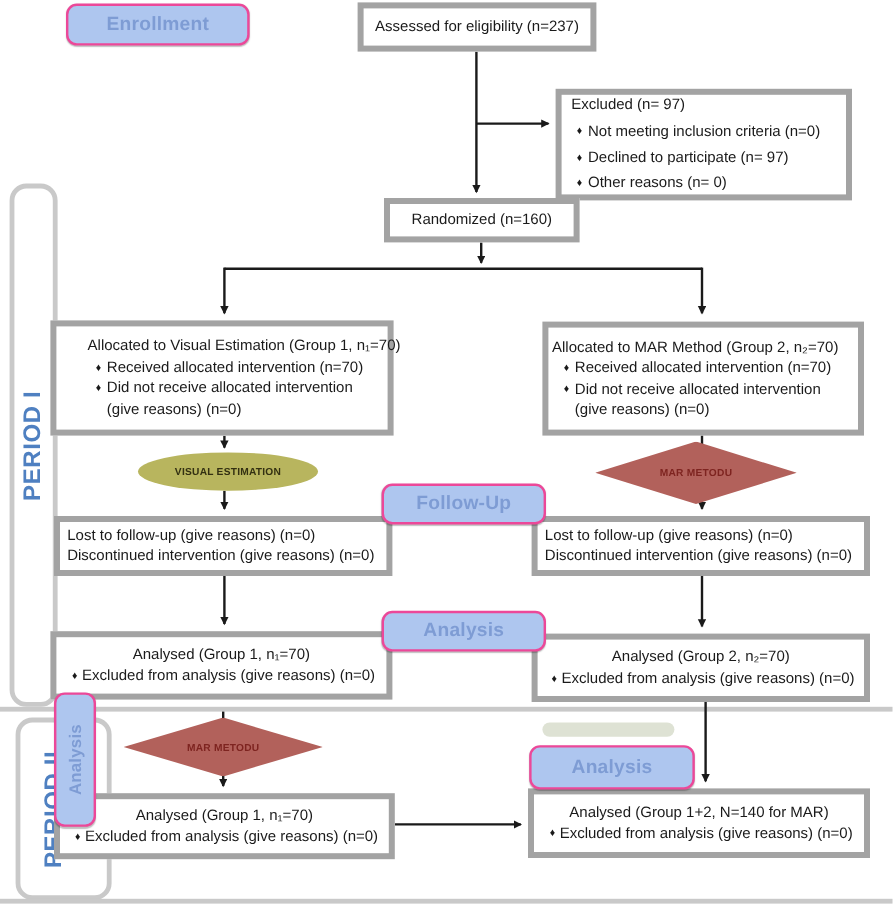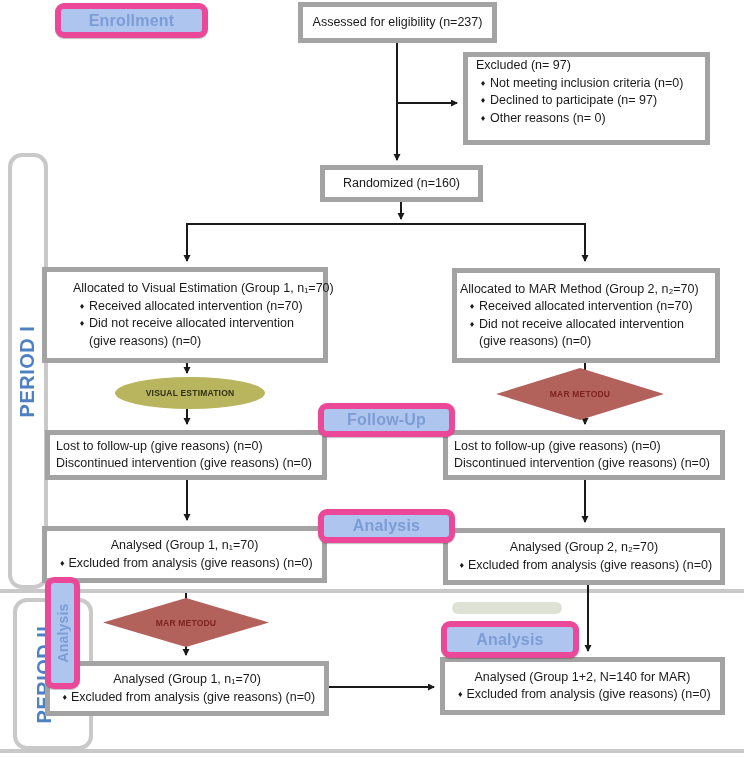--- a/index.html
+++ b/index.html
@@ -18,21 +18,21 @@
   }
   .wbox.center{align-items:center;text-align:center;}
   .wbox .title{padding:0 6px;}
   .wbox .title.nowrap{white-space:nowrap;}
   .bullet{display:flex;padding:0 4px 0 8px;}
   .bullet.centered{justify-content:center;padding:0;}
   .bmark{width:14px;flex:0 0 14px;font-size:9px;line-height:17px;text-align:center;}
   .bullet.centered .bmark{width:12px;flex:0 0 12px;}
   
   .blabel{
-    background:#aec6ef;border:6px solid #ec4899;border-radius:9px;z-index:6;
+    background:#aec6ef;border:2px solid #ec4899;border-radius:9px;z-index:6;
     display:flex;align-items:center;justify-content:center;
     color:#7e9cd4;font-weight:bold;font-size:16px;letter-spacing:.2px;
     box-shadow:0 1px 1px rgba(0,0,0,.25);
   }
   .blabel.vert span{transform:rotate(-90deg);white-space:nowrap;font-size:14px;}
   
   .vwrap{display:flex;align-items:center;justify-content:center;}
   .ptext{
     transform:rotate(-90deg);white-space:nowrap;font-weight:bold;font-size:20px;
     color:#4f80c1;letter-spacing:.5px;
@@ -117,21 +117,21 @@
     <span>MAR METODU</span>
   </div>
   <div class="abs diamond" style="left:103px;top:598px;width:166px;height:49px;">
     <span>MAR METODU</span>
   </div>
 
   <div class="abs wbox center" style="left:298px;top:2px;width:199px;height:41px;">
     <div class="title">Assessed for eligibility (n=237)</div>
   </div>
 
-  <div class="abs wbox" style="left:463px;top:52px;width:247px;height:93px;justify-content:flex-start;">
+  <div class="abs wbox" style="left:463px;top:74px;width:247px;height:93px;justify-content:space-between;">
     <div class="title" style="padding-left:8px;">Excluded  (n= 97)</div>
     <div class="bullet">
       <span class="bmark">♦</span>
       <span>Not meeting inclusion criteria (n=0)</span>
     </div>
     <div class="bullet">
       <span class="bmark">♦</span>
       <span>Declined to participate (n= 97)</span>
     </div>
     <div class="bullet">

